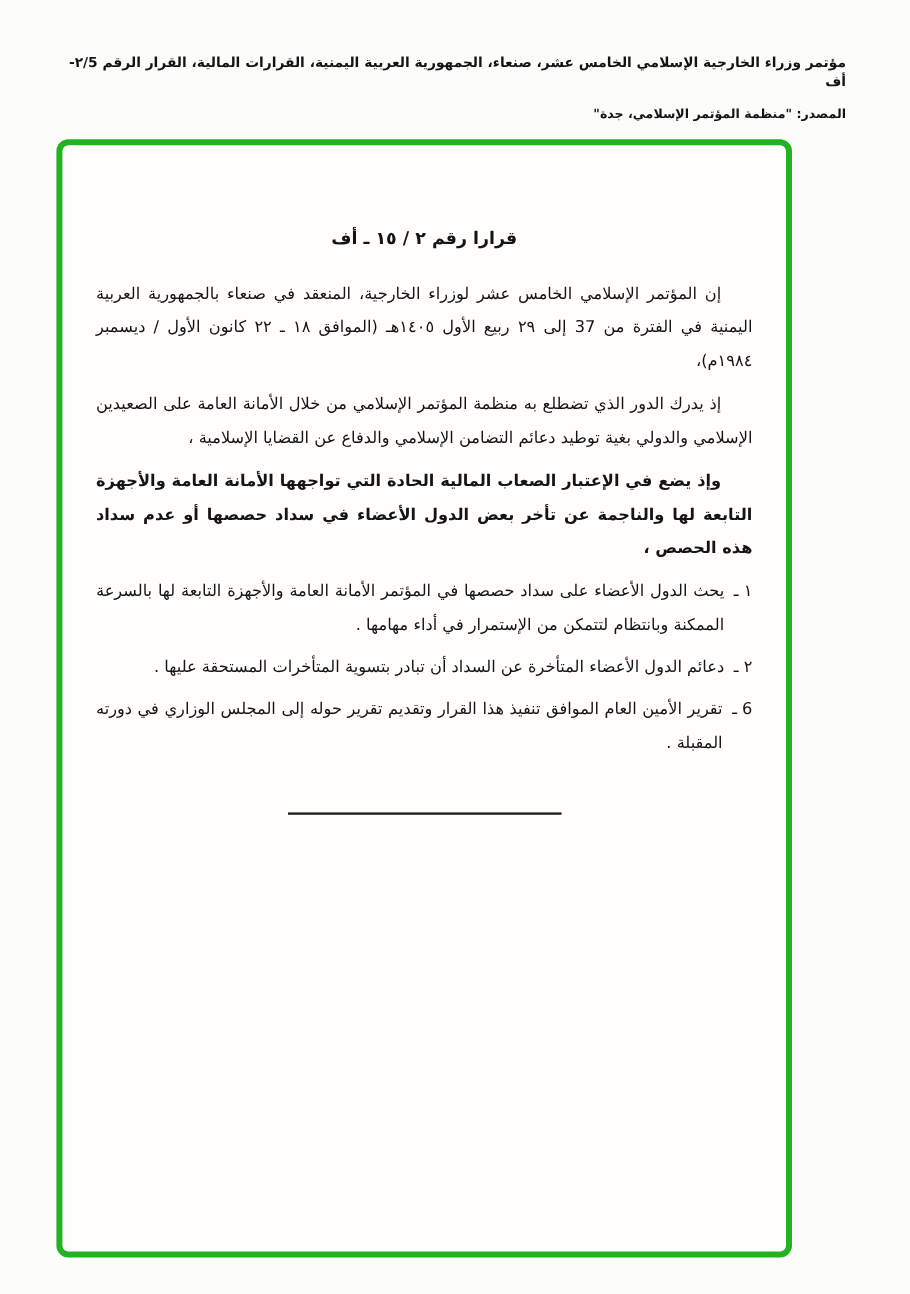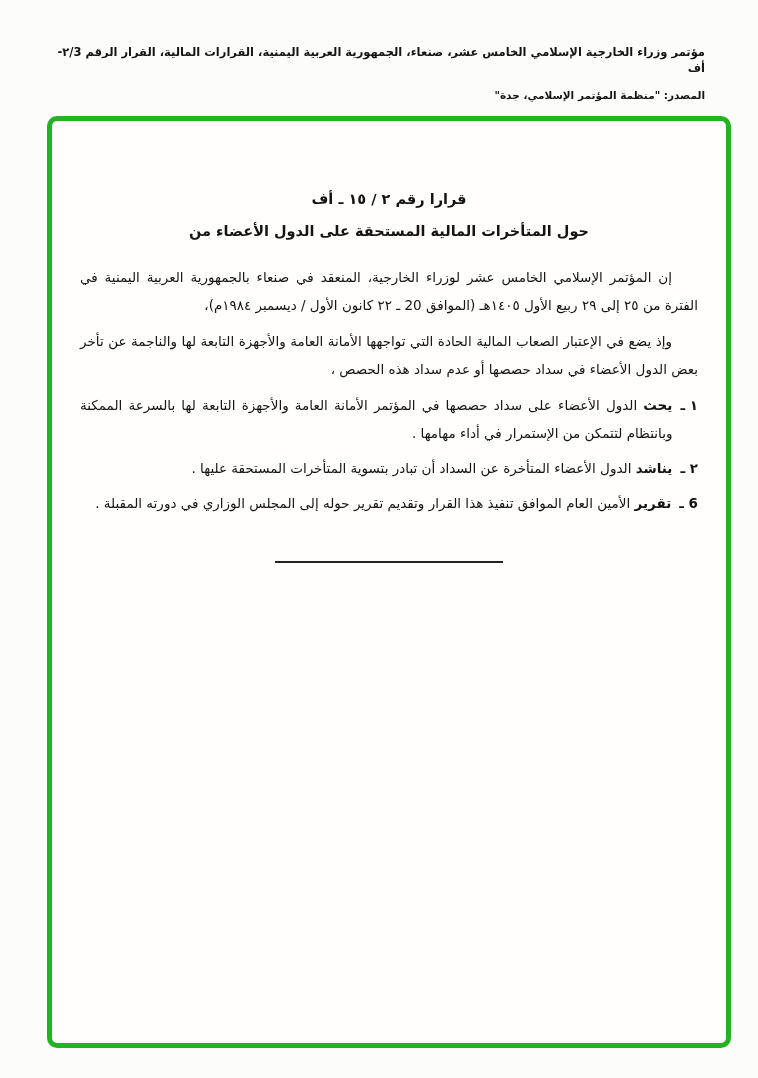--- a/index.html
+++ b/index.html
@@ -24,21 +24,21 @@
     font-weight: bold;
   }
   .header-line1 { font-size: 11.5px; line-height: 16px; }
   .header-line2 { font-size: 10.5px; margin-top: 13px; }
 
   
   .doc-frame {
     position: absolute;
     top: 116px;
     left: 47px;
-    width: 684px;
+    width: 613px;
     height: 932px;
     border: 5px solid #22b322;
     border-radius: 10px;
     background: #fffefd;
     box-sizing: border-box;
   }
   .doc-content {
     padding: 62px 28px 0 28px;
   }
 
@@ -54,84 +54,84 @@
 
   
   .body-block { margin-top: 16px; }
   .para {
     font-size: 13.5px;
     line-height: 28px;
     text-align: justify;
     text-indent: 26px;
     margin: 0 0 8px 0;
   }
-  .para.bold { font-weight: normal; }
+  .para.bold { font-weight: bold; }
 
   
   .items-block { margin-top: 4px; }
   .item {
     display: flex;
     font-size: 13.5px;
     line-height: 28px;
     margin-bottom: 7px;
   }
   .item-num {
-    font-weight: bold;
+    font-weight: normal;
     white-space: nowrap;
     margin-left: 8px;
   }
   .item-text {
     flex: 1;
     text-align: justify;
   }
-  .item-lead { font-weight: bold; }
+  .item-lead { font-weight: normal; }
 
   
   .sig-line {
     width: 228px;
     height: 0;
     border-top: 2px solid #222;
     margin: 44px auto 0 auto;
   }
 </style>
 </head>
 <body>
 
 <header class="page-header">
-  <div class="header-line1">مؤتمر وزراء الخارجية الإسلامي الخامس عشر، صنعاء، الجمهورية العربية اليمنية، القرارات المالية، القرار الرقم ٢/3- أف</div>
+  <div class="header-line1">مؤتمر وزراء الخارجية الإسلامي الخامس عشر، صنعاء، الجمهورية العربية اليمنية، القرارات المالية، القرار الرقم ٢/5- أف</div>
   <div class="header-line2">المصدر:  "منظمة المؤتمر الإسلامي، جدة"</div>
 </header>
 
 <div class="doc-frame">
   <div class="doc-content">
 
     <div class="title-block">
       <div class="title-line">قرارا رقم ٢ / ١٥ ـ أف</div>
-      <div class="title-line">حول المتأخرات المالية المستحقة على الدول الأعضاء من</div>
     </div>
 
     <div class="body-block">
-      <p class="para">إن المؤتمر الإسلامي الخامس عشر لوزراء الخارجية، المنعقد في صنعاء بالجمهورية العربية اليمنية في الفترة من ٢٥ إلى ٢٩ ربيع الأول ١٤٠٥هـ (الموافق 20 ـ ٢٢ كانون الأول / ديسمبر ١٩٨٤م)،</p>
+      <p class="para">إن المؤتمر الإسلامي الخامس عشر لوزراء الخارجية، المنعقد في صنعاء بالجمهورية العربية اليمنية في الفترة من 37 إلى ٢٩ ربيع الأول ١٤٠٥هـ (الموافق ١٨ ـ ٢٢ كانون الأول / ديسمبر ١٩٨٤م)،</p>
+      <p class="para">إذ يدرك الدور الذي تضطلع به منظمة المؤتمر الإسلامي من خلال الأمانة العامة على الصعيدين الإسلامي والدولي بغية توطيد دعائم التضامن الإسلامي والدفاع عن القضايا الإسلامية ،</p>
       <p class="para bold">وإذ يضع في الإعتبار الصعاب المالية الحادة التي تواجهها الأمانة العامة والأجهزة التابعة لها والناجمة عن تأخر بعض الدول الأعضاء في سداد حصصها أو عدم سداد هذه الحصص ،</p>
     </div>
 
     <div class="items-block">
 
       <div class="item">
         <span class="item-num">١ ـ</span>
         <div class="item-text">
           <span class="item-lead">يحث</span>
           <span>الدول الأعضاء على سداد حصصها في المؤتمر الأمانة العامة والأجهزة التابعة لها بالسرعة الممكنة وبانتظام لتتمكن من الإستمرار في أداء مهامها .</span>
         </div>
       </div>
 
       <div class="item">
         <span class="item-num">٢ ـ</span>
         <div class="item-text">
-          <span class="item-lead">يناشد</span>
+          <span class="item-lead">دعائم</span>
           <span>الدول الأعضاء المتأخرة عن السداد أن تبادر بتسوية المتأخرات المستحقة عليها .</span>
         </div>
       </div>
 
       <div class="item">
         <span class="item-num">6 ـ</span>
         <div class="item-text">
           <span class="item-lead">تقرير</span>
           <span>الأمين العام الموافق تنفيذ هذا القرار وتقديم تقرير حوله إلى المجلس الوزاري في دورته المقبلة .</span>
         </div>

